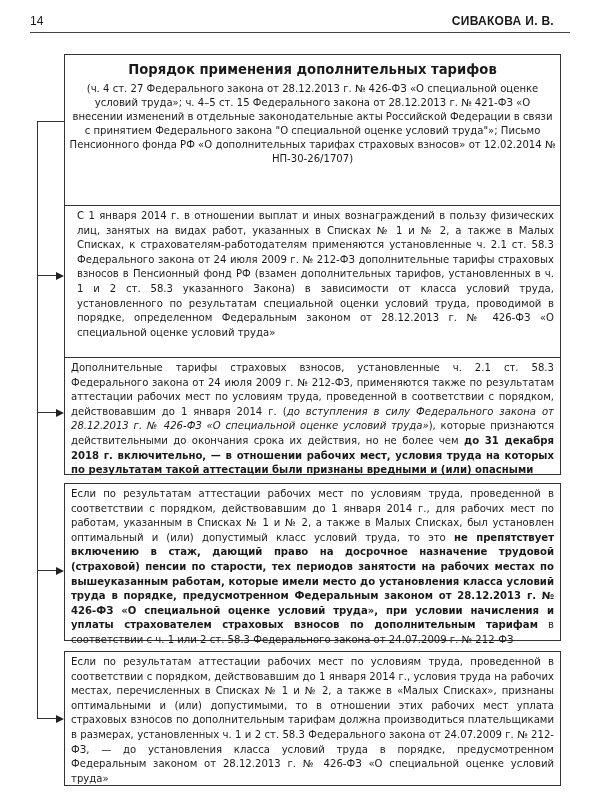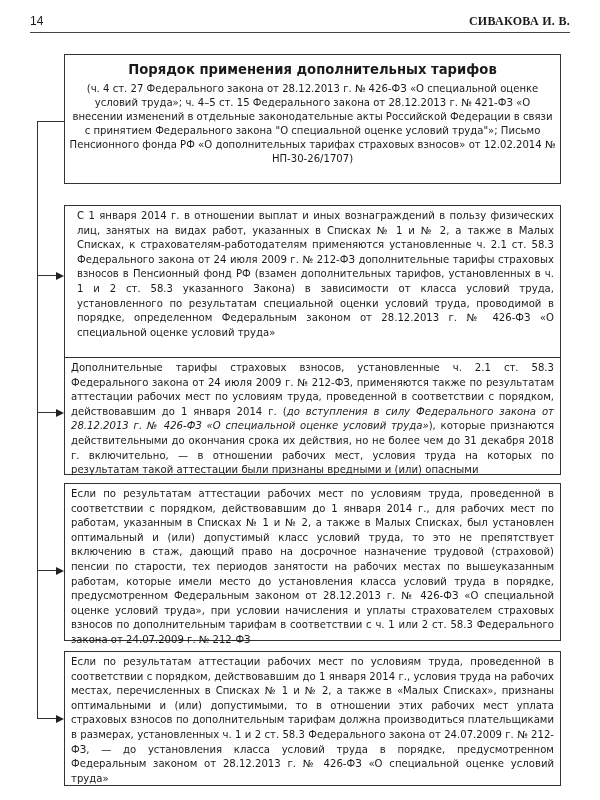--- a/index.html
+++ b/index.html
@@ -1,26 +1,26 @@
 <!DOCTYPE html>
 <html><head>
 <meta charset="utf-8">
 <style>
   html, body { margin:0; padding:0; }
   body { width:600px; height:800px; background:#ffffff; position:relative; overflow:hidden;
          font-family:"DejaVu Sans", sans-serif; color:#1a1a1a; }
   .header { position:absolute; left:30px; right:30px; top:14px; height:18px; border-bottom:1.5px solid #444;text-align:center; }
   .page-num { position:absolute; left:0; top:0; font-family:"Liberation Sans", sans-serif; font-size:12px; }
-  .author { position:absolute; right:0; top:0; font-family:Liberation Serif, serif; font-size:12px; font-weight:bold; letter-spacing:0.3px; }
+  .author { position:absolute; right:16px; top:0; font-family:Liberation Sans, sans-serif; font-size:12px; font-weight:bold; letter-spacing:0.3px; }
   .box { position:absolute; left:64px; width:497px; border:1.3px solid #333; box-sizing:border-box; background:#fff; }
-  .title-box { top:54px; height:130px; text-align:center; padding:4px 4px; }
+  .title-box { top:54px; height:152px; text-align:center; padding:4px 4px; }
   .title { font-size:13.2px; font-weight:bold; line-height:17px; margin-top:2px; }
   .subtitle { font-size:10.1px; line-height:14px; margin-top:4px; }
   .tb { font-size:10.1px; line-height:14.6px; text-align:justify; padding:3px 6px 2px 6px; }
-  .tb b { font-weight:normal; }
+  .tb b { font-weight:bold; }
   .tb i { font-style:italic; }
   .b1 { top:205px; height:166px;padding-left:12px; }
   .b2 { top:357px; height:118px; }
   .b3 { top:483px; height:158px; }
   .b4 { top:651px; height:135px; }
   .vline { position:absolute; left:37px; top:121px; width:1.3px; height:598px; background:#333; }
   .hline-top { position:absolute; left:37px; top:121px; width:27px; height:1.3px; background:#333; }
   .arrow { position:absolute; left:37px; height:1.3px; width:20px; background:#333; }
   .arrow::after { content:""; position:absolute; right:-7px; top:-3.5px; border-left:8px solid #222; border-top:4px solid transparent; border-bottom:4px solid transparent; }
 </style>

